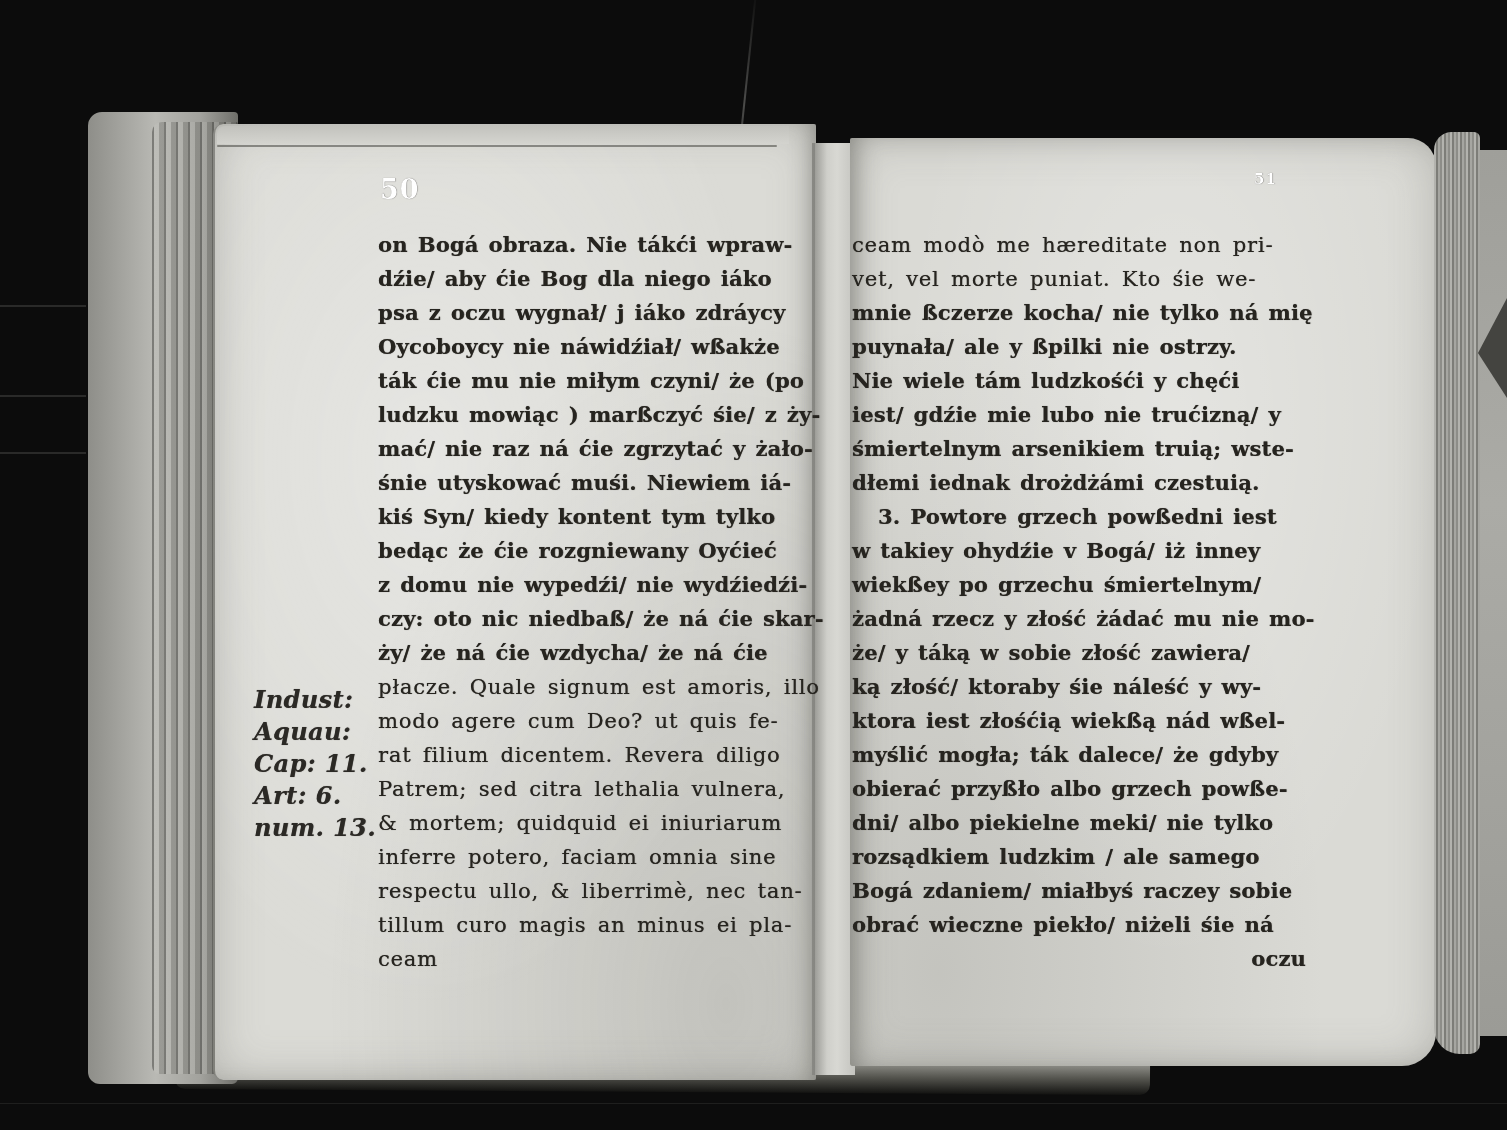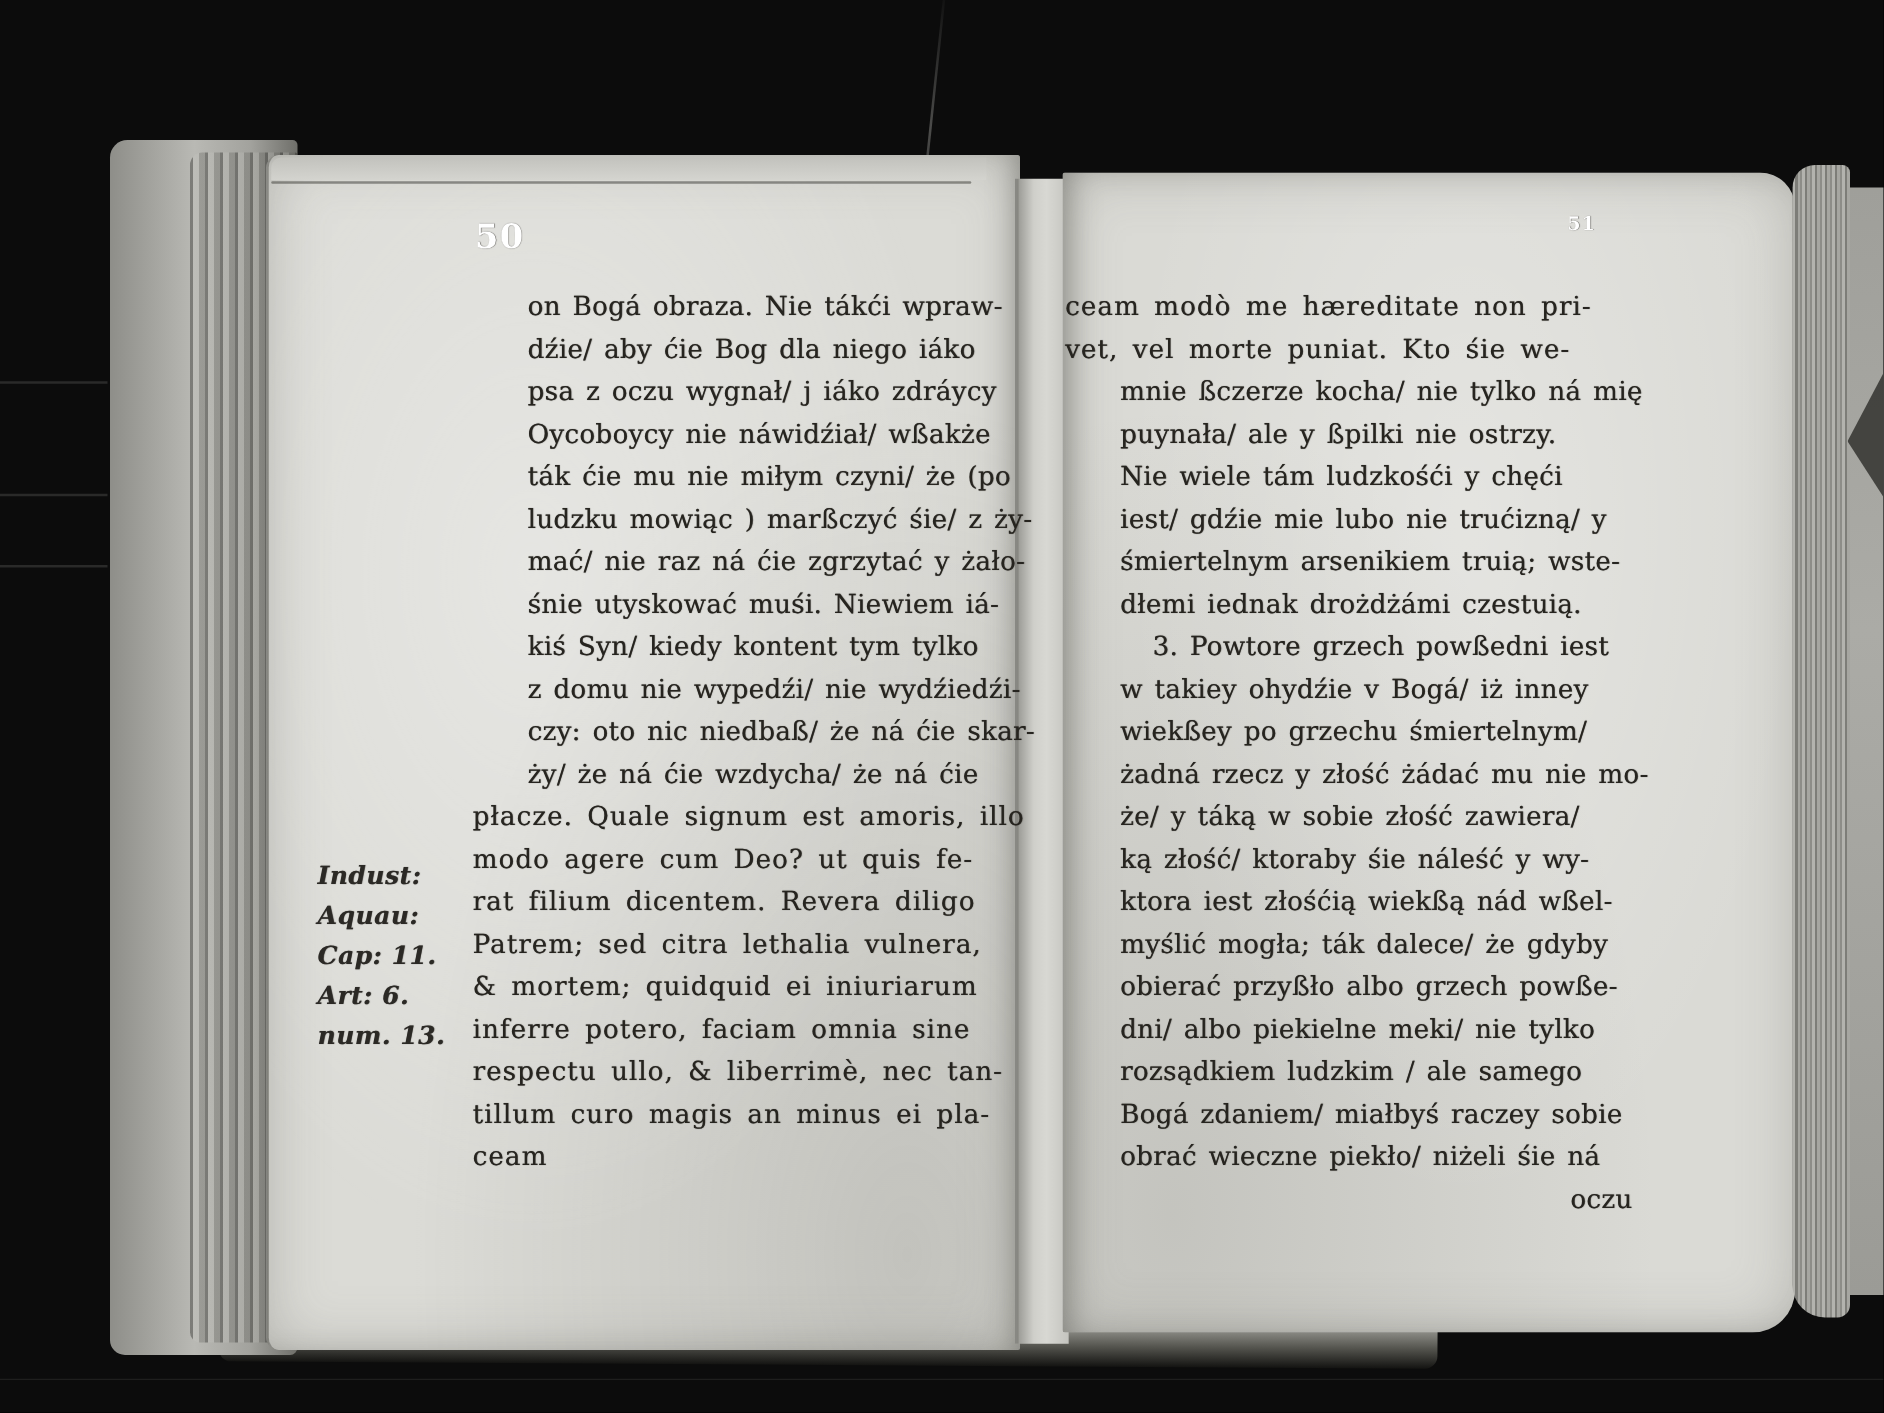--- a/index.html
+++ b/index.html
@@ -57,25 +57,25 @@
   
   .pagenum{position:absolute;z-index:3;color:#ffffff;font-weight:700;
     text-shadow:.3px .3px .7px rgba(40,38,34,.8);}
   .pagenum-left{left:380px;top:174px;font-size:27px;letter-spacing:1px;}
   .pagenum-right{left:1254px;top:170px;font-size:15px;letter-spacing:1px;}
   .textblock{position:absolute;z-index:3;}
   .text-left{left:378px;top:228px;width:436px;}
   .text-right{left:852px;top:228px;width:458px;}
   .line{height:34px;line-height:34px;font-size:21px;color:#26241f;white-space:nowrap;
     text-shadow:.3px .3px .7px rgba(40,38,34,.75);}
-  .line.bl{font-weight:400;letter-spacing:.2px;word-spacing:2.5px;margin-left:44px;}
+  .line.bl{font-weight:700;letter-spacing:.2px;word-spacing:2.5px;}
   .line.la{font-weight:400;letter-spacing:.8px;word-spacing:4px;}
   .line.cw{padding-right:4px;}
   .margin-notes{position:absolute;left:254px;top:684px;width:112px;z-index:3;}
-  .margin-notes .line{height:32px;line-height:32px;font-size:20px;font-style:italic;
+  .margin-notes .line{height:32px;line-height:32px;font-size:24px;font-style:italic;
     font-weight:700;letter-spacing:.4px;color:#2b2925;}
 </style>
 </head>
 <body>
 
 <div class="stage">
 
   <div class="scratch-diag"></div>
   <div class="streak-h" style="top:305px;"></div>
   <div class="streak-h" style="top:395px;"></div>
@@ -115,20 +115,21 @@
   <div class="textblock text-left">
       <div class="line bl">on Bogá obraza. Nie tákći wpraw-</div>
       <div class="line bl">dźie/ aby ćie Bog dla niego iáko</div>
       <div class="line bl">psa z oczu wygnał/ j iáko zdráycy</div>
       <div class="line bl">Oycoboycy nie náwidźiał/ wßakże</div>
       <div class="line bl">ták ćie mu nie miłym czyni/ że (po</div>
       <div class="line bl">ludzku mowiąc ) marßczyć śie/ z ży-</div>
       <div class="line bl">mać/ nie raz ná ćie zgrzytać y żało-</div>
       <div class="line bl">śnie utyskować muśi. Niewiem iá-</div>
       <div class="line bl">kiś Syn/ kiedy kontent tym tylko</div>
+      <div class="line bl">bedąc że ćie rozgniewany Oyćieć</div>
       <div class="line bl">z domu nie wypedźi/ nie wydźiedźi-</div>
       <div class="line bl">czy: oto nic niedbaß/ że ná ćie skar-</div>
       <div class="line bl">ży/ że ná ćie wzdycha/ że ná ćie</div>
       <div class="line la">płacze. Quale signum est amoris, illo</div>
       <div class="line la">modo agere cum Deo? ut quis fe-</div>
       <div class="line la">rat filium dicentem. Revera diligo</div>
       <div class="line la">Patrem; sed citra lethalia vulnera,</div>
       <div class="line la">&amp; mortem; quidquid ei iniuriarum</div>
       <div class="line la">inferre potero, faciam omnia sine</div>
       <div class="line la">respectu ullo, &amp; liberrimè, nec tan-</div>

